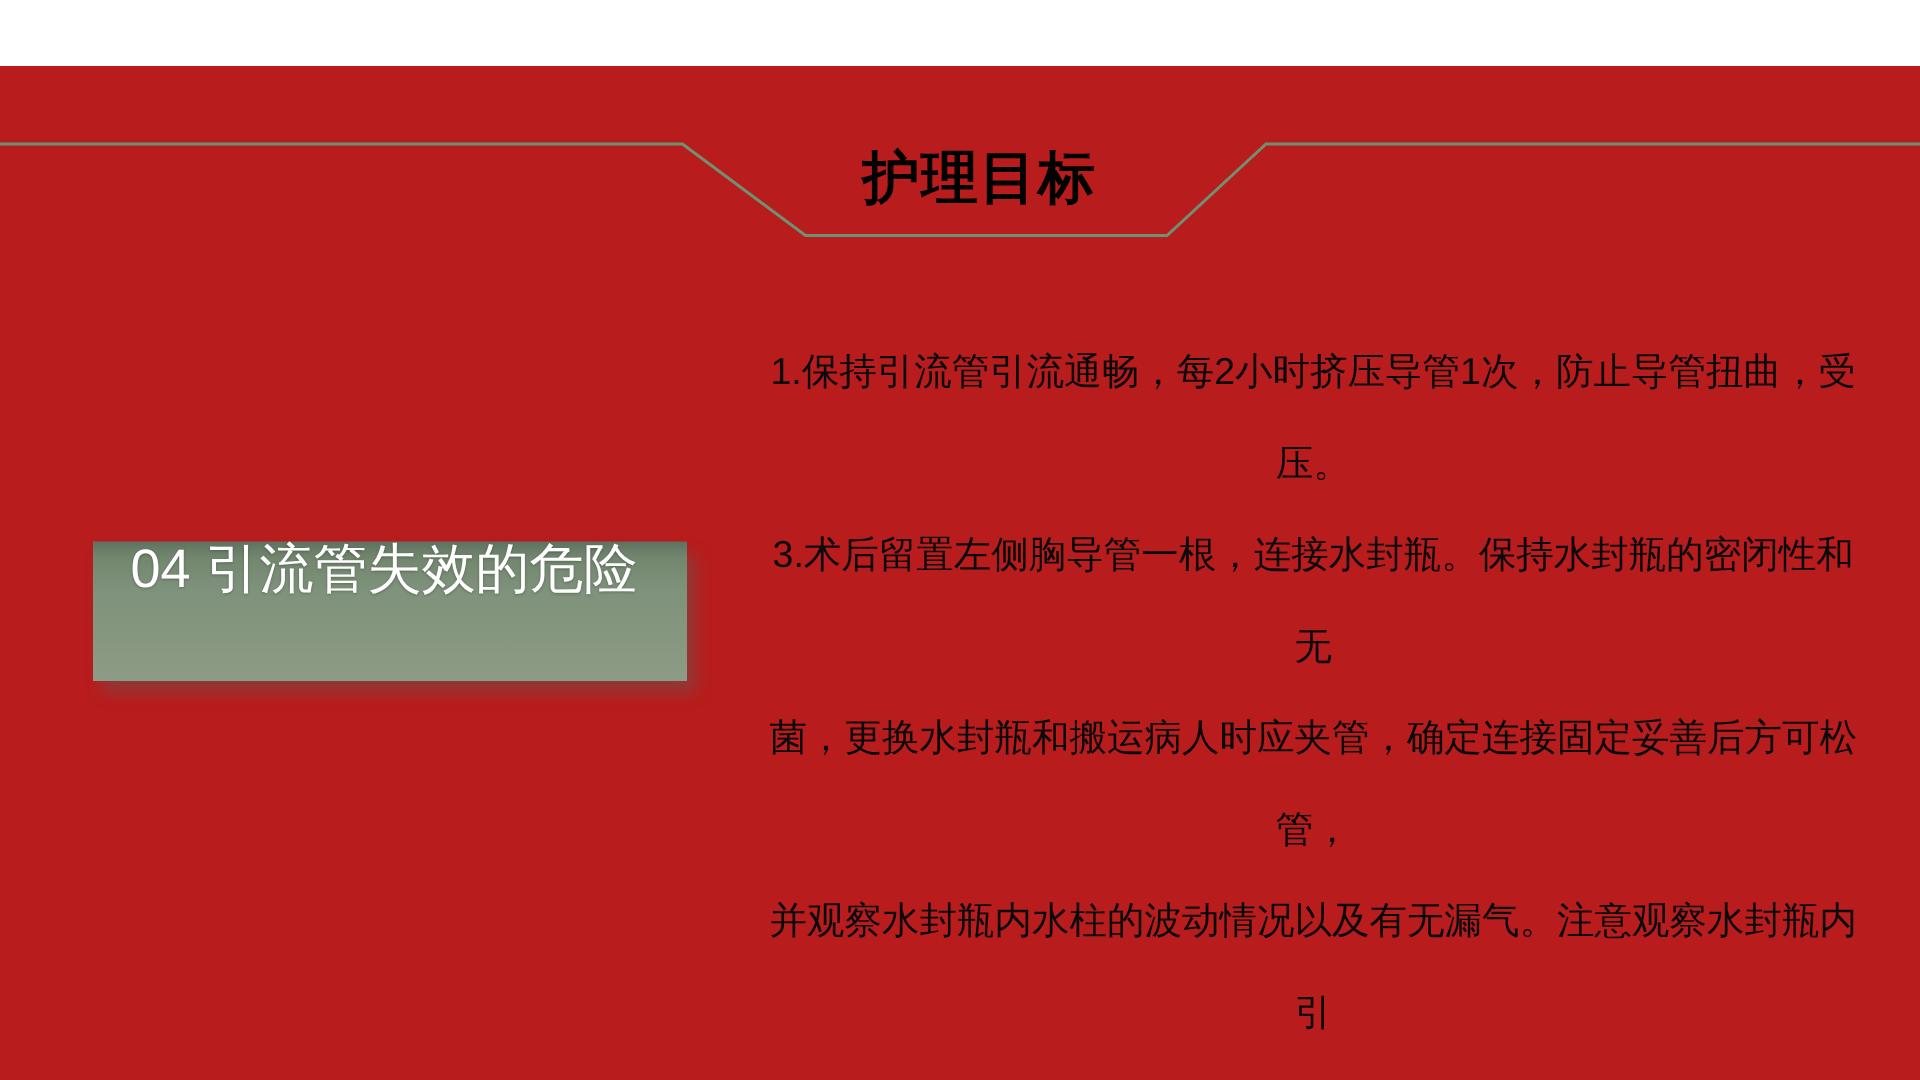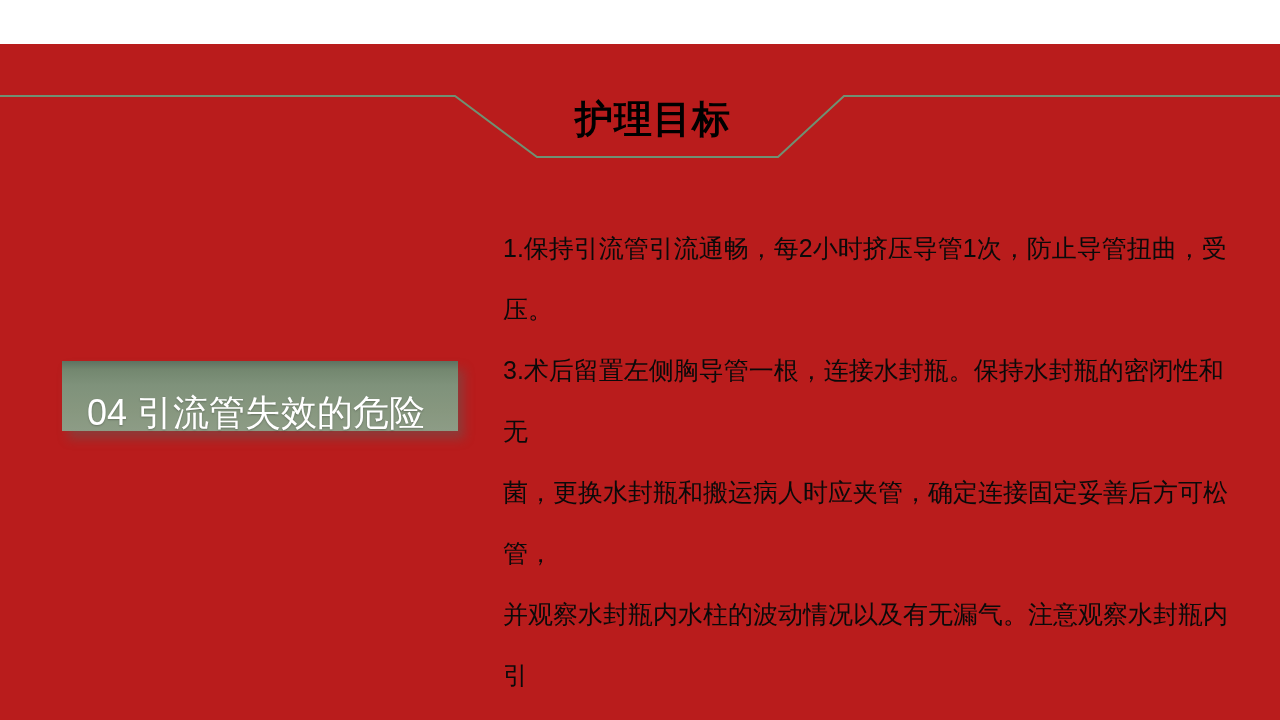--- a/index.html
+++ b/index.html
@@ -35,24 +35,24 @@
     font-weight: 600;
     color: #000000;
     letter-spacing: 1px;
     white-space: nowrap;
   }
   .section-badge {
     position: absolute;
     left: 62px;
     top: 317px;
     width: 371px; 
-    height: 70px;
+    height: 93px;
     padding-left: 25px;
     display: flex;
-    align-items: flex-end;
+    align-items: flex-start;
     background: linear-gradient(to bottom,
       #5e7261 0%,
       #73876f 12%,
       #7f927b 35%,
       #87977f 70%,
       #8d9c86 100%);
     box-shadow: 6px 8px 10px rgba(90, 95, 92, 0.45);
     color: #ffffff;
     font-size: 36px;
     line-height: 1;
@@ -64,20 +64,21 @@
     left: 503px;
     top: 174px;
     width: 745px;
     color: #0a0a0a;
     font-size: 25px;
     line-height: 61px;
   }
   .para {
     white-space: pre-line;
     margin: 0;
+    text-align: center;
   }
 </style>
 </head>
 <body>
 
 <div class="slide">
 
   <svg class="header-svg" viewBox="0 0 1280 130" xmlns="http://www.w3.org/2000/svg">
     <polyline points="0,52 455,52 537,113 778,113 844,52 1280,52" fill="none" stroke="#6f9173" stroke-width="2"></polyline>
   </svg>

